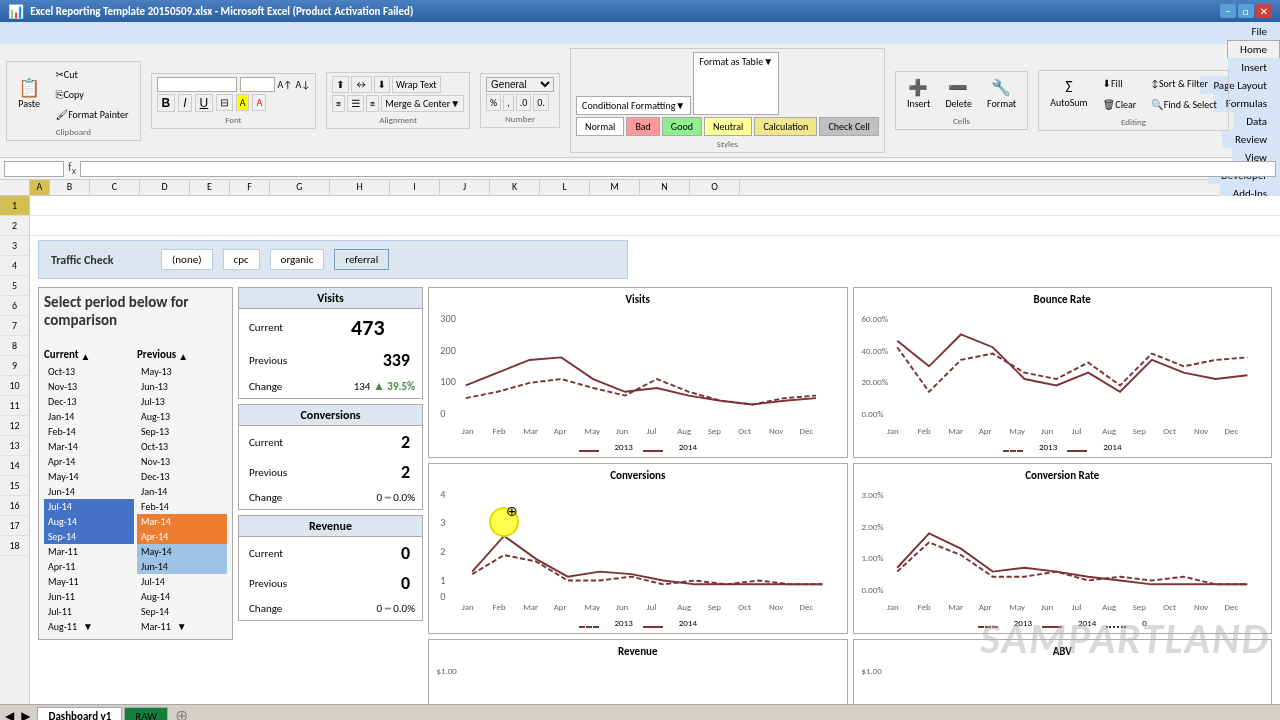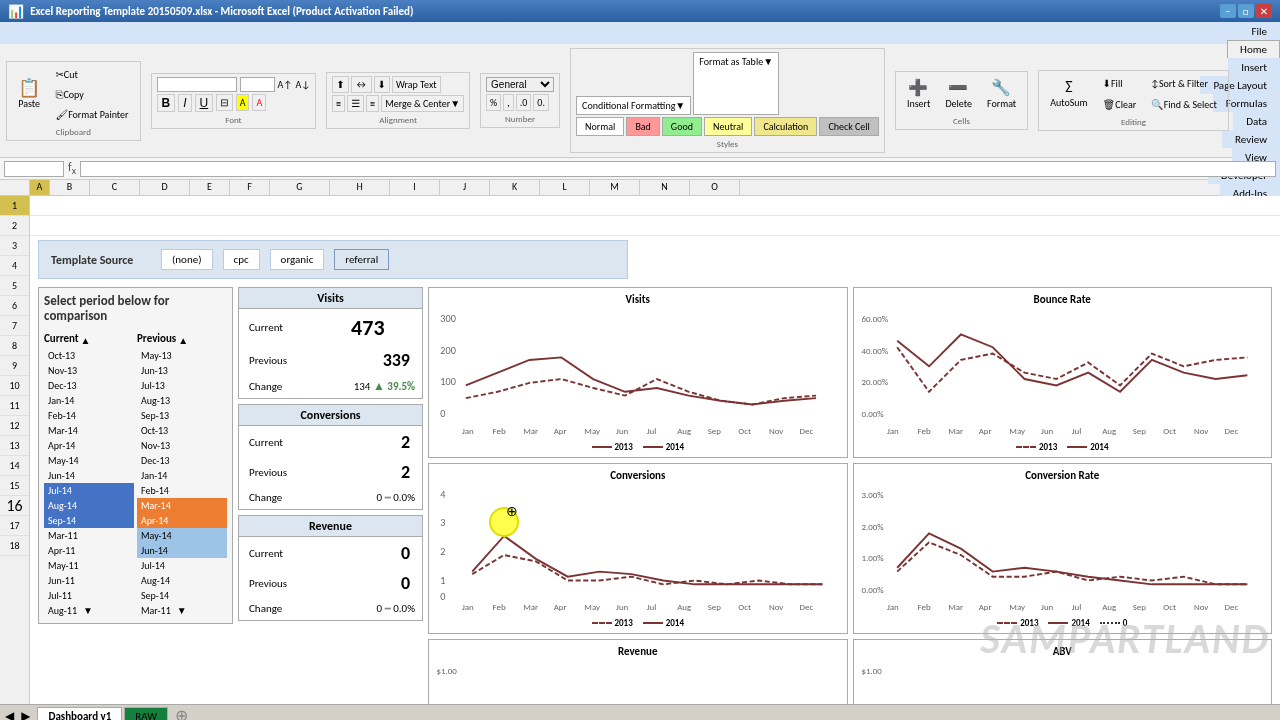--- a/index.html
+++ b/index.html
@@ -30,38 +30,38 @@
     .traffic-label { font-weight: bold; font-size: 12px; color: #333; min-width: 100px; }
     .traffic-option { border: 1px solid #b8cce4; background: white; padding: 3px 10px; font-size: 11px; cursor: pointer; }
     .traffic-option.selected { background: #dce6f1; border-color: #7a9abf; }
 
     
     .main-layout { display: flex; gap: 5px; }
     .left-panel { width: 195px; flex-shrink: 0; }
 
     
     .period-selector { border: 1px solid #aaa; background: #f5f5f5; padding: 5px; margin-bottom: 5px; }
-    .period-title { font-size: 13px; font-weight: bold; margin-bottom: 9px; color: #333; }
+    .period-title { font-size: 15px; font-weight: bold; margin-bottom: 19px; color: #333; }
     .period-cols { display: flex; gap: 3px; }
     .period-col { flex: 1; }
     .period-col-header { font-weight: bold; font-size: 11px; text-align: center; margin-bottom: 3px; }
     .period-item { font-size: 10px; padding: 1px 4px; cursor: pointer; }
     .period-item.selected-blue { background: #4472c4; color: white; }
     .period-item.selected-orange { background: #ed7d31; color: white; }
     .period-item.selected-light-blue { background: #9dc3e6; }
     .metric-card { border: 1px solid #aaa; background: white; }
     .metric-header { background: #dce6f1; text-align: center; font-weight: bold; font-size: 12px; padding: 3px; border-bottom: 1px solid #aaa; }
     .metric-table { width: 100%; }
     .metric-table td { padding: 3px 8px; font-size: 11px; }
     .metric-value { font-weight: bold; font-size: 16px; text-align: center; }
     .chart-card { border: 1px solid #aaa; background: white; padding: 5px; }
     .chart-title { text-align: center; font-size: 11px; font-weight: bold; margin-bottom: 3px; }
     .chart-area { height: 130px; position: relative; }
     .chart-legend { display: flex; gap: 10px; justify-content: center; font-size: 9px; margin-top: 2px; }
-    .legend-item { display: flex; align-items: center; gap: 3px; font-weight: bold; }
+    .legend-item { display: flex; align-items: flex-end; gap: 16px; }
     .legend-line { width: 20px; height: 2px; }
 
     
     .status-bar { height: 20px; background: #d4d0c8; border-top: 7px solid #4d7c0f; display: flex; align-items: center; padding: 0 8px; font-size: 11px; gap: 20px; }
     .sheet-tabs { height: 22px; background: #d4d0c8; display: flex; align-items: center; padding: 0 5px; gap: 2px; border-top: 1px solid #aaa; }
     .sheet-tab { padding: 2px 10px; font-size: 11px; background: #15803d; border: 1px solid #aaa; border-bottom: none; cursor: pointer; }
     .sheet-tab.active { background: white; font-weight: bold; }
 
     
     .tooltip-circle { position: absolute; width: 30px; height: 30px; background: rgba(255,255,0,0.7); border-radius: 50%; border: 2px solid #dddd00; pointer-events: none; }
@@ -288,35 +288,35 @@
     <div style="height:20px;text-align:center;font-size:10px;border-bottom:1px solid #e0e0e0;display:flex;align-items:center;justify-content:center;">6</div>
     <div style="height:20px;text-align:center;font-size:10px;border-bottom:1px solid #e0e0e0;display:flex;align-items:center;justify-content:center;">7</div>
     <div style="height:20px;text-align:center;font-size:10px;border-bottom:1px solid #e0e0e0;display:flex;align-items:center;justify-content:center;">8</div>
     <div style="height:20px;text-align:center;font-size:10px;border-bottom:1px solid #e0e0e0;display:flex;align-items:center;justify-content:center;">9</div>
     <div style="height:20px;text-align:center;font-size:10px;border-bottom:1px solid #e0e0e0;display:flex;align-items:center;justify-content:center;">10</div>
     <div style="height:20px;text-align:center;font-size:10px;border-bottom:1px solid #e0e0e0;display:flex;align-items:center;justify-content:center;">11</div>
     <div style="height:20px;text-align:center;font-size:10px;border-bottom:1px solid #e0e0e0;display:flex;align-items:center;justify-content:center;">12</div>
     <div style="height:20px;text-align:right;font-size:10px;border-bottom:1px solid #e0e0e0;display:flex;align-items:center;justify-content:center;">13</div>
     <div style="height:20px;text-align:center;font-size:10px;border-bottom:1px solid #e0e0e0;display:flex;align-items:center;justify-content:center;">14</div>
     <div style="height:20px;text-align:center;font-size:10px;border-bottom:1px solid #e0e0e0;display:flex;align-items:center;justify-content:center;">15</div>
-    <div style="height:20px;text-align:center;font-size:16px;border-bottom:1px solid #e0e0e0;display:flex;align-items:center;justify-content:center;">16</div>
+    <div style="height:20px;text-align:center;font-size:10px;border-bottom:1px solid #e0e0e0;display:flex;align-items:center;justify-content:center;">16</div>
     <div style="height:20px;text-align:center;font-size:10px;border-bottom:1px solid #e0e0e0;display:flex;align-items:center;justify-content:center;">17</div>
     <div style="height:20px;text-align:center;font-size:10px;border-bottom:1px solid #e0e0e0;display:flex;align-items:center;justify-content:center;">18</div>
   </div>
 
   <div style="flex:1;background:white;overflow:hidden;position:relative;">
 
     <div style="height:20px;border-bottom:1px solid #e8e8e8;"></div>
 
     <div style="height:20px;border-bottom:1px solid #e8e8e8;"></div>
 
     <div style="padding:4px 8px;">
 
       <div class="traffic-bar">
-        <span class="traffic-label">Template Source</span>
+        <span class="traffic-label">Traffic Check</span>
         <div class="traffic-option">(none)</div>
         <div class="traffic-option">cpc</div>
         <div class="traffic-option">organic</div>
         <div class="traffic-option selected">referral</div>
       </div>
 
       <div class="main-layout">
 
         <div class="left-panel">
 

